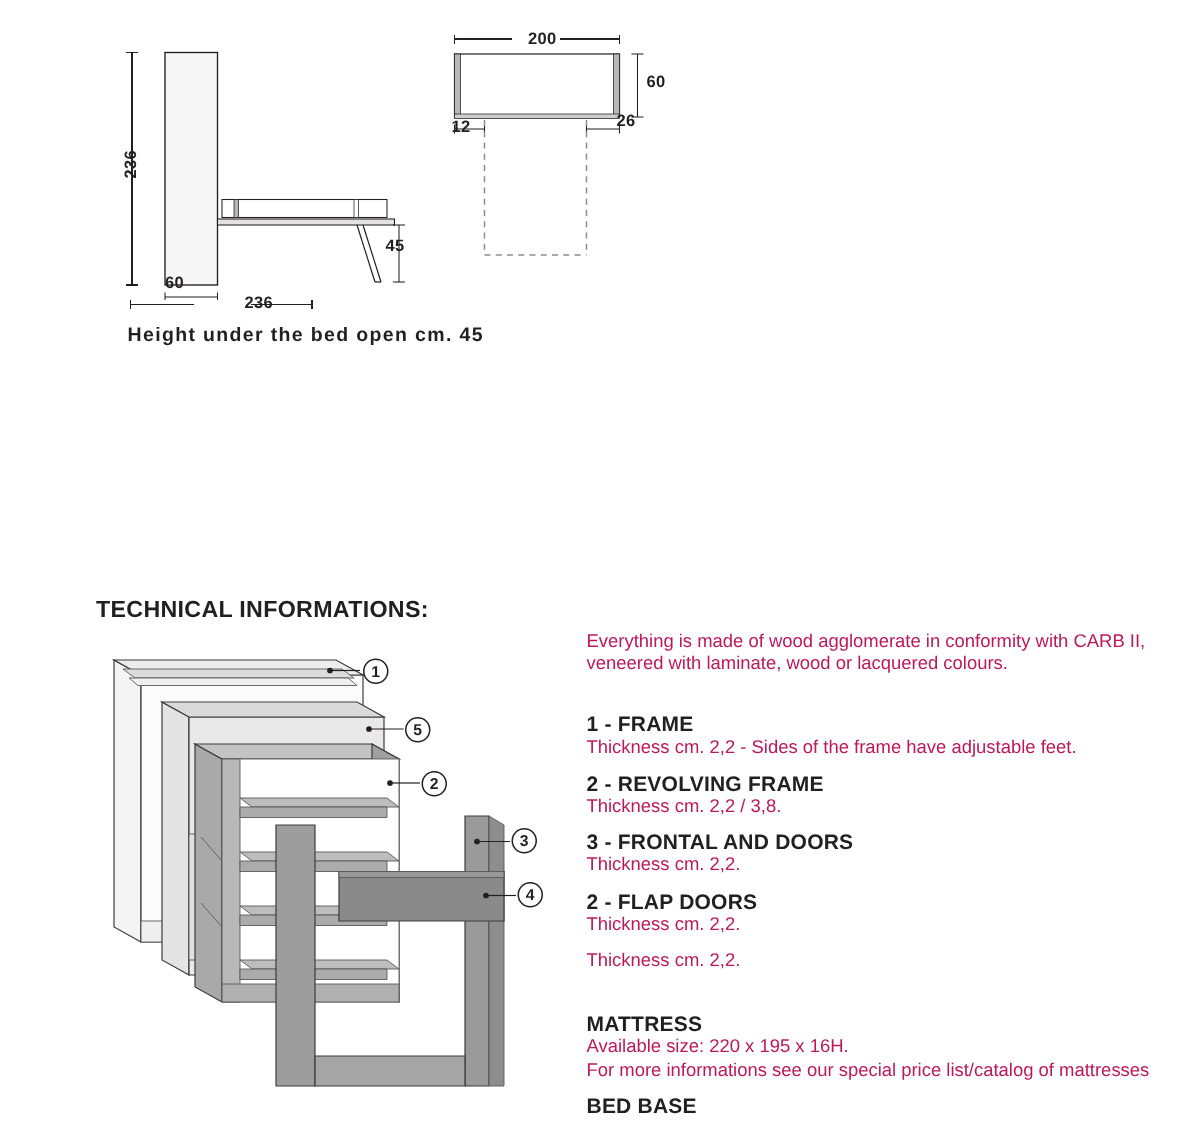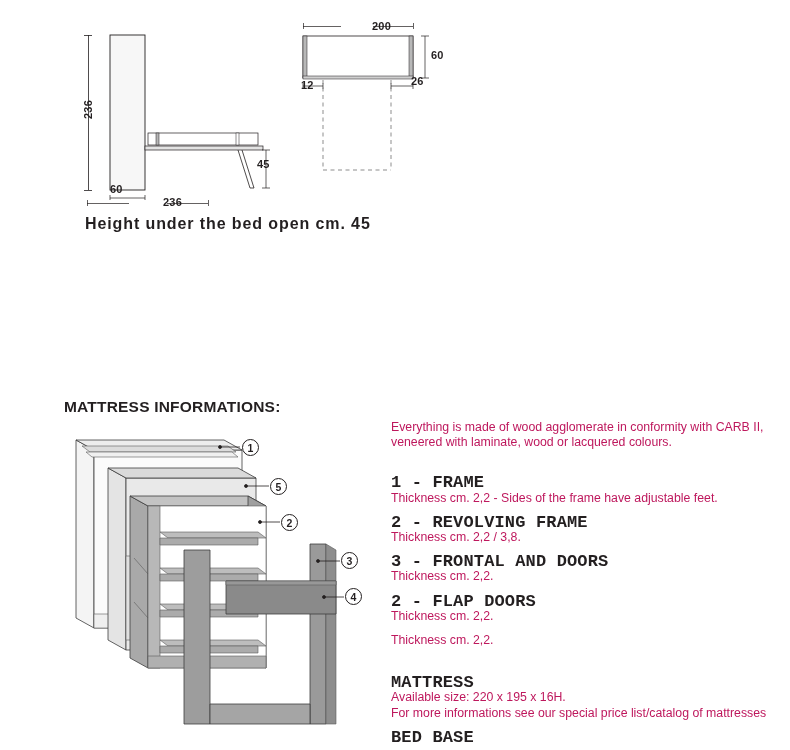--- a/index.html
+++ b/index.html
@@ -27,21 +27,21 @@
     line-height: 1;
     white-space: nowrap;
   }
   .dim-label.vert {
     transform: rotate(-90deg);
     transform-origin: 50% 50%;
   }
 
   .caption {
     font-family: "Liberation Sans", sans-serif;
-    font-size: 16px;
+    font-size: 13px;
     font-weight: 700;
     letter-spacing: 0.9px;
     color: #231f20;
     white-space: nowrap;
   }
 
   
   .section-title {
     font-family: "Liberation Sans", sans-serif;
     font-size: 15.5px;
@@ -59,22 +59,22 @@
   }
   .intro-line, .body-line {
     font-family: "Liberation Sans", sans-serif;
     font-size: 12.3px;
     font-weight: 400;
     color: #be185d;
     line-height: 15.2px;
     white-space: nowrap;
   }
   .item-head {
-    font-family: Liberation Mono, monospace;
-    font-size: 17px;
+    font-family: Liberation Sans, sans-serif;
+    font-size: 14px;
     font-weight: 700;
     color: #231f20;
     line-height: 15.2px;
     letter-spacing: 0.15px;
     white-space: nowrap;
   }
   .spec-item { margin-bottom: 9px; }
   .intro-block { margin-bottom: 25px; }
   .group-gap { height: 18px; }
 
@@ -188,26 +188,26 @@
     </g>
 
     <g stroke="#8d8d8d" stroke-width="1" fill="none" stroke-dasharray="4 3.5">
       <line x1="28" y1="62" x2="28" y2="152"></line>
       <line x1="96" y1="62" x2="96" y2="152"></line>
       <line x1="28" y1="152" x2="96" y2="152"></line>
     </g>
   </svg>
 </div>
 
-<div class="abs dim-label" style="left:352px; top:21px;margin-left:20px;">200</div>
+<div class="abs dim-label" style="left:352px; top:21px;">200</div>
 <div class="abs dim-label" style="left:431px; top:50px;">60</div>
 <div class="abs dim-label" style="left:301px; top:80px;">12</div>
 <div class="abs dim-label" style="left:411px; top:76px;">26</div>
 
-<div class="abs section-title" style="left:64px; top:398px;">MATTRESS INFORMATIONS:</div>
+<div class="abs section-title" style="left:64px; top:398px;">TECHNICAL INFORMATIONS:</div>
 
 <div class="abs" style="left:60px; top:428px; width:320px; height:318px;">
 <svg width="320" height="318" viewBox="0 0 320 318">
   <defs>
     <style>
       .ln { stroke:#3c3c3c; stroke-width:0.8; }
       .lnT { stroke:#5a5a5a; stroke-width:0.6; }
     </style>
   </defs>
 

